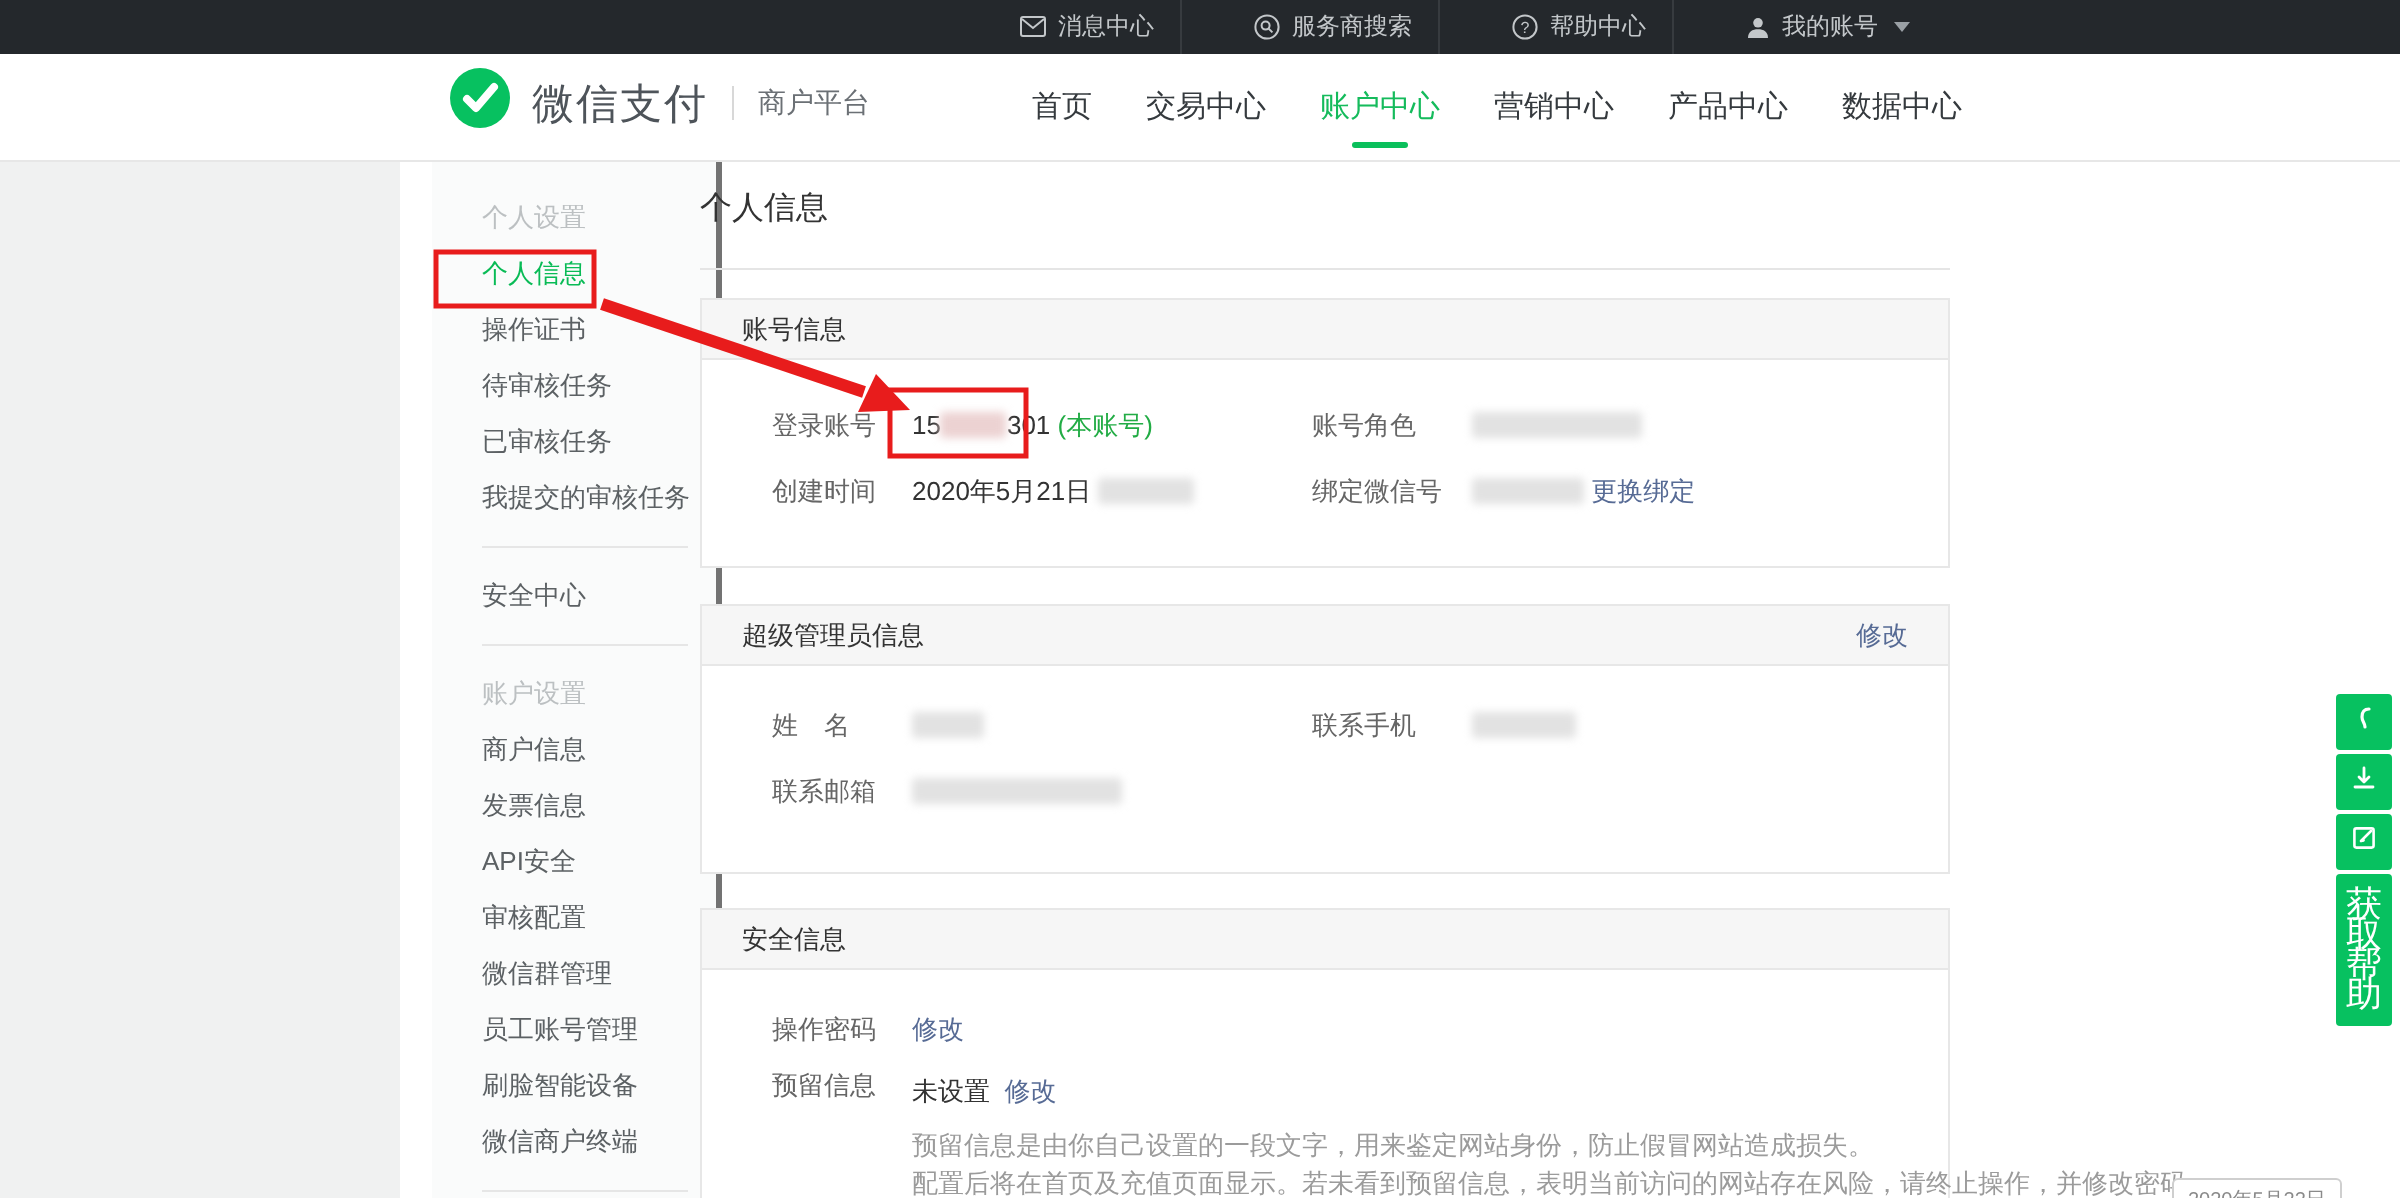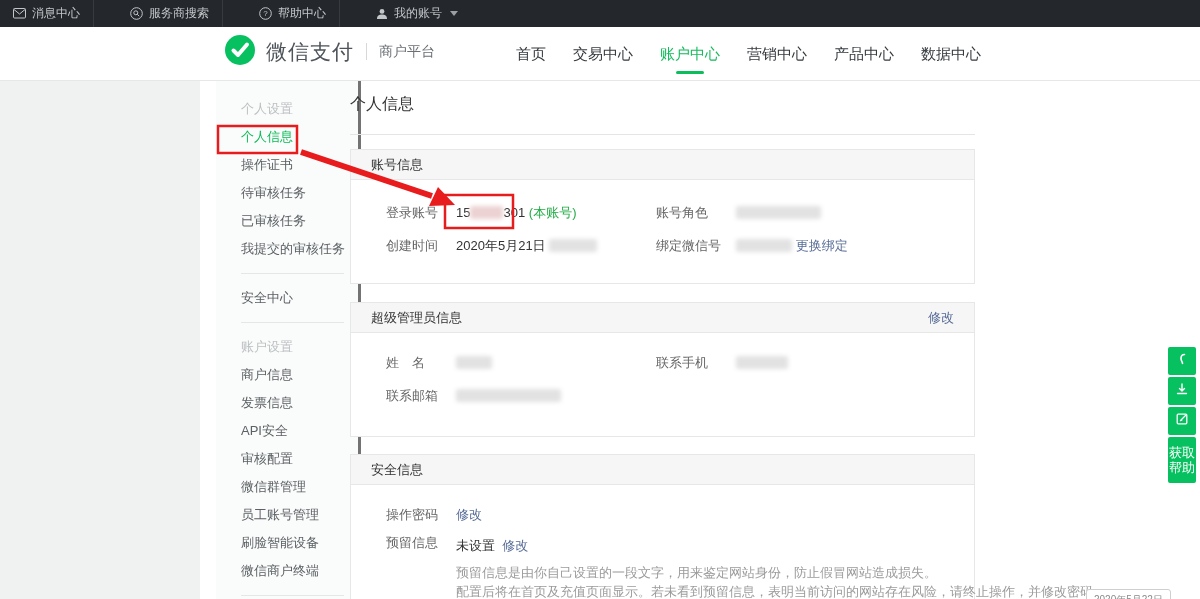--- a/index.html
+++ b/index.html
@@ -2,21 +2,21 @@
 <html><head>
 <meta charset="utf-8">
 <style>
   * { margin:0; padding:0; box-sizing:border-box; }
   html,body { background:#fff; }
   body { font-family:"Liberation Sans","DejaVu Sans",sans-serif; }
   #app { position:relative; width:1200px; height:599px; overflow:hidden; background:#fff; }
 
   
   .topbar { position:absolute; left:0; top:0; width:1200px; height:27px; background:#24282c;
-            display:flex; align-items:stretch; padding-right:232px; }
+            display:flex; justify-content:flex-end; align-items:stretch; padding-right:232px; }
   .topbar-item { display:flex; align-items:center; gap:6px; padding:0 13px; color:#c3c7ca;
                  font-size:12px; cursor:pointer; }
   .topbar-item + .topbar-item { border-left:1px solid rgba(255,255,255,0.09);padding-left:36px; }
   .topbar-item svg { display:block; }
   .caret-down { width:0; height:0; border-left:4px solid transparent; border-right:4px solid transparent;
                 border-top:5px solid #9aa0a5; margin-left:2px; }
 
   
   .header { position:absolute; left:0; top:27px; width:1200px; height:54px; background:#fff;
             border-bottom:1px solid #e7e7e7; }
@@ -68,21 +68,21 @@
                 background:#e2e2e2; filter:blur(2px); margin-top:-3px; }
   .blur-pink { background:#ecd2d2; }
   .desc { margin-top:6px; padding-left:105px; font-size:13px; color:#9b9b9b; line-height:19px; }
   .desc div { white-space:nowrap; }
 
   
   .float-stack { position:absolute; left:1168px; top:347px; width:28px; display:flex;
                  flex-direction:column; gap:2px; z-index:30; }
   .fbtn { width:28px; height:28px; background:#07c160; border-radius:2px; display:flex;
           align-items:center; justify-content:center; cursor:pointer; }
-  .fbtn-help { width:28px; background:#07c160; border-radius:2px; color:#fff; font-size:13px;
+  .fbtn-help { width:28px; background:#07c160; border-radius:2px; color:#fff; font-size:18px;
                text-align:center; padding:8px 0; line-height:15px; cursor:pointer;
                word-break:break-all; letter-spacing:0; }
 
   
   .date-chip { position:absolute; left:1086px; top:589px; background:#fff; border:1px solid #cfcfcf;
                border-radius:3px; font-size:10px; color:#8a8a8a; padding:3px 7px; white-space:nowrap;
                z-index:20; }
 
   
   .annotation-overlay { position:absolute; left:0; top:0; width:1200px; height:599px;

